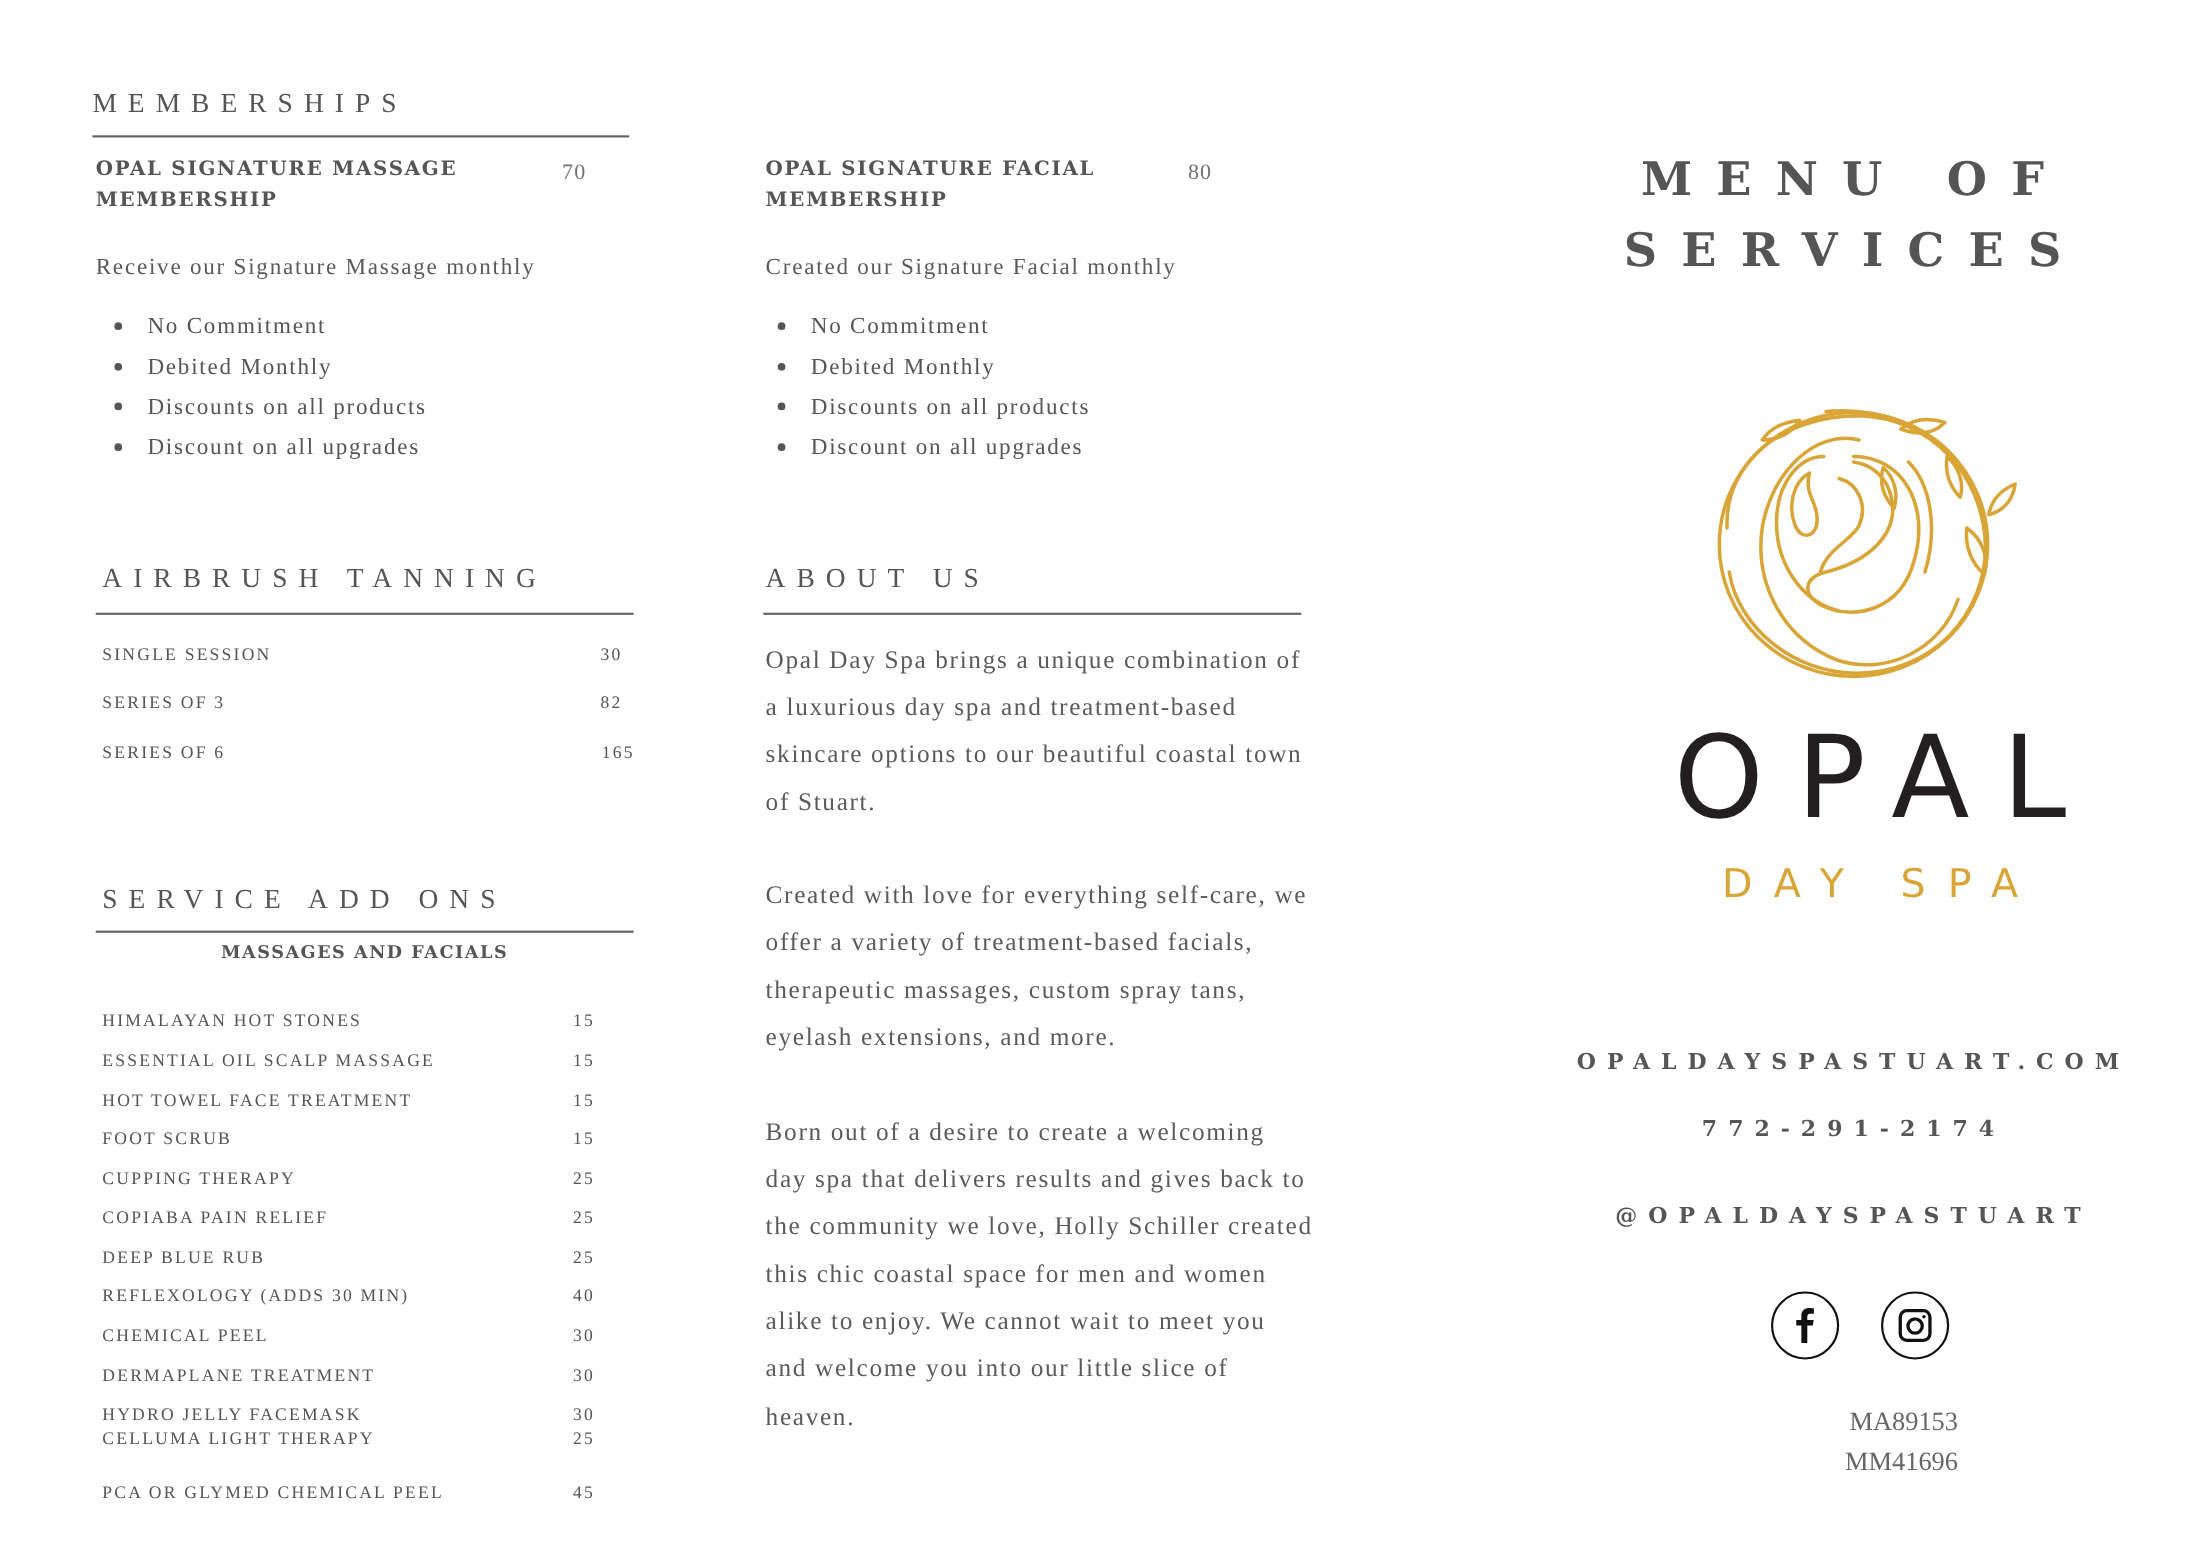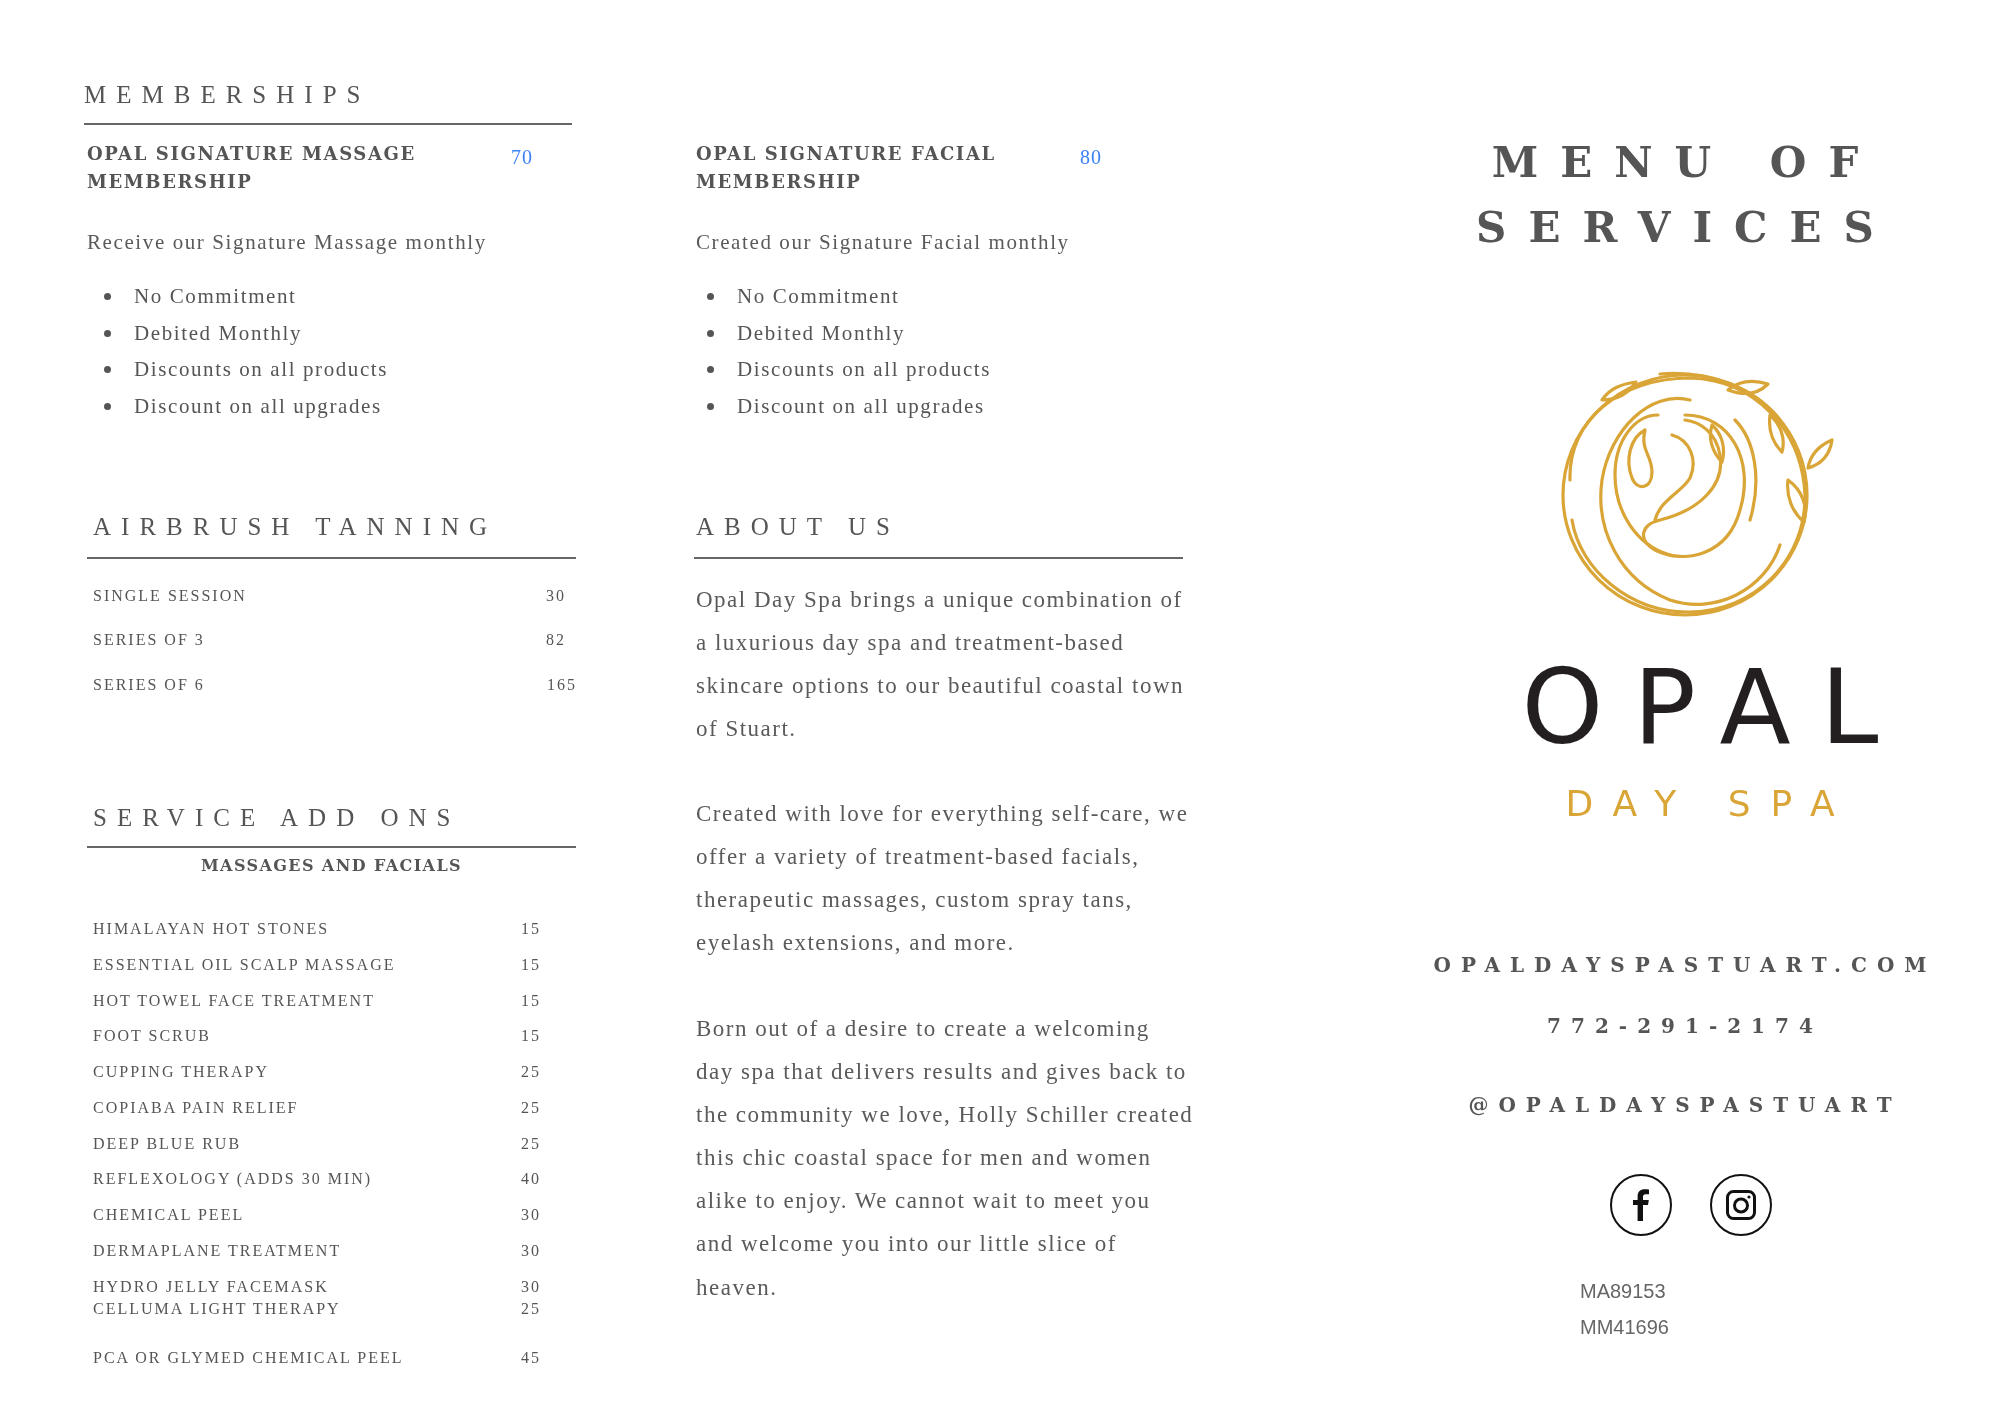--- a/index.html
+++ b/index.html
@@ -4,41 +4,41 @@
 <style>
   * { box-sizing: border-box; margin: 0; padding: 0; }
   html, body { width: 2000px; height: 1414px; background: #ffffff; overflow: hidden; }
   body { position: relative; font-family: "DejaVu Serif", serif; color: #555555; }
   .abs { position: absolute; white-space: nowrap; }
 
   .sec-heading { font-family: "Liberation Serif", serif; font-size: 25px; letter-spacing: 10px; color: #555; line-height: 1; }
   .rule { position: absolute; height: 2px; background: #666666; }
 
   .mem-title { font-family: "DejaVu Serif", serif; font-weight: bold; font-size: 18px; letter-spacing: 1.6px; line-height: 28px; color: #555; white-space: normal; }
-  .price { font-family: "Liberation Serif", serif; font-size: 20px; letter-spacing: 1px; color: #3b82f6; line-height: 1; }
+  .price { font-family: "Liberation Serif", serif; font-size: 20px; letter-spacing: 1px; color: #737373; line-height: 1; }
   .body-txt { font-family: "Liberation Serif", serif; font-size: 21px; letter-spacing: 1.6px; color: #5a5a5a; line-height: 1; }
 
   .bullets { position: absolute; list-style: none; }
   .bullets li { position: relative; height: 36.7px; padding-left: 30px; font-family: "Liberation Serif", serif; font-size: 21px; letter-spacing: 1.6px; color: #555; line-height: 1; }
   .bullets li::before { content: ""; position: absolute; left: 0; top: 7px; width: 7px; height: 7px; border-radius: 50%; background: #555; }
 
   .row { position: absolute; display: flex; justify-content: space-between; align-items: baseline; font-family: "Liberation Serif", serif; font-size: 16px; letter-spacing: 2px; color: #555; line-height: 1; }
   .row .lbl { text-transform: uppercase; }
 
   .note { position: absolute; text-align: center; font-family: "DejaVu Serif", serif; font-weight: bold; font-size: 16px; letter-spacing: 1.4px; color: #555; line-height: 29px; }
 
   .about-p { position: absolute; width: 500px; font-family: "Liberation Serif", serif; font-size: 23px; letter-spacing: 1.5px; line-height: 43.1px; color: #5a5a5a; white-space: pre-line; }
 
   .cover-title { position: absolute; left: 1440px; width: 470px; text-align: center; font-family: "DejaVu Serif", serif; font-weight: bold; font-size: 42px; color: #555; line-height: 1; letter-spacing: 22px; }
 
   .brand { position: absolute; text-align: center; font-family: "DejaVu Sans", sans-serif; }
   .contact { position: absolute; left: 1420px; width: 520px; text-align: center; font-family: "DejaVu Serif", serif; font-weight: bold; font-size: 20px; letter-spacing: 10px; color: #555; line-height: 1; }
 
   .social { position: absolute; width: 62px; height: 62px; border: 2.5px solid #111; border-radius: 50%; display: flex; align-items: center; justify-content: center; }
-  .lic { position: absolute; left: 1580px; width: 200px; text-align: left; font-family: Liberation Sans, sans-serif; font-size: 20px; color: #666; line-height: 1; }
+  .lic { position: absolute; left: 1580px; width: 200px; text-align: right; font-family: Liberation Serif, serif; font-size: 24px; color: #666; line-height: 1; }
 </style>
 </head>
 <body>
 
 <div class="abs sec-heading" style="left:84px; top:82px;">MEMBERSHIPS</div>
 <div class="rule" style="left:84px; top:123px; width:488px;"></div>
 
 <div class="abs mem-title" style="left:87px; top:140px; width:360px;">OPAL SIGNATURE MASSAGE MEMBERSHIP</div>
 <div class="abs price" style="left:511px; top:147px;">70</div>
 <div class="abs body-txt" style="left:87px; top:232px;">Receive our Signature Massage monthly</div>

